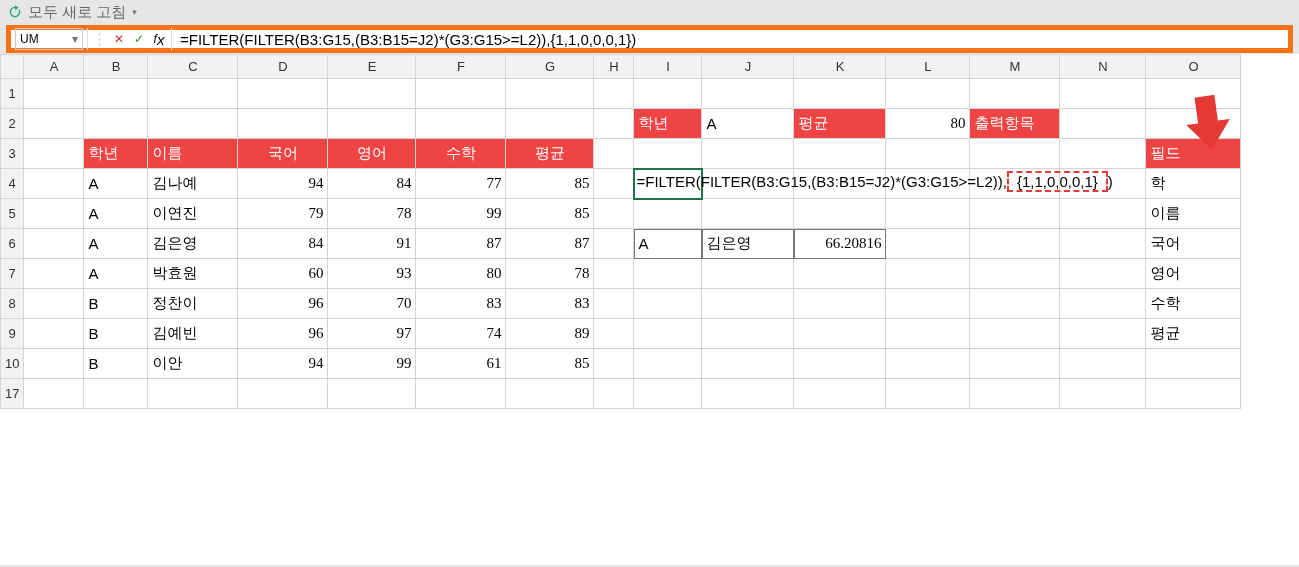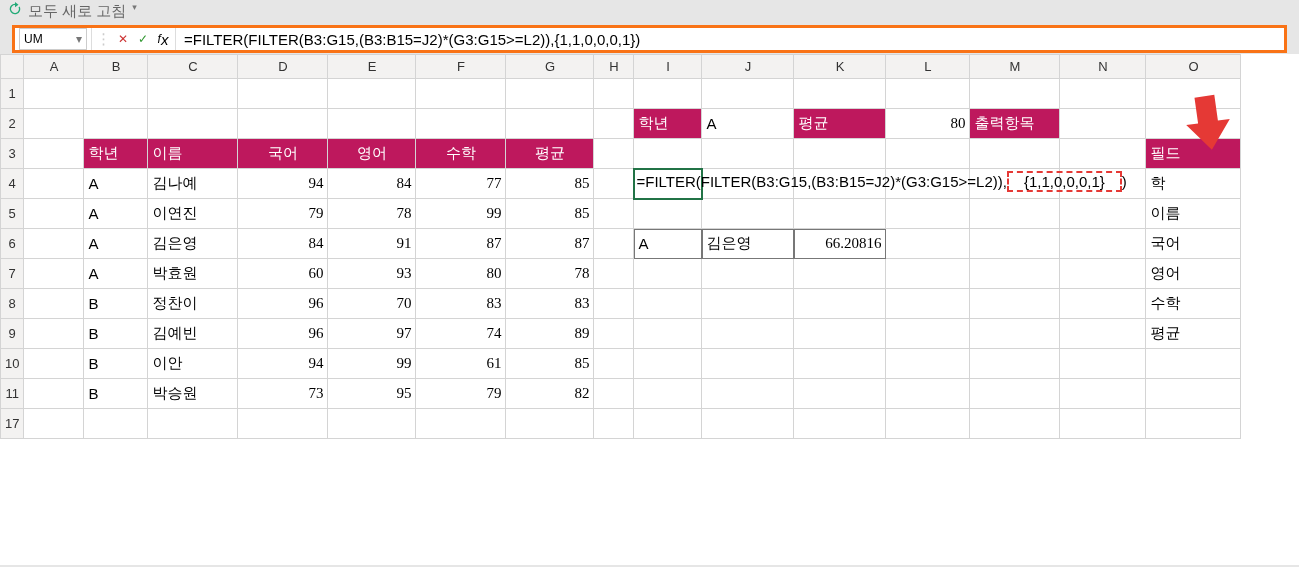--- a/index.html
+++ b/index.html
@@ -1,38 +1,38 @@
 <!DOCTYPE html>
 <html><head>
 <meta charset="utf-8">
 <style>
 * { margin:0; padding:0; box-sizing:border-box; font-family:"Segoe UI","Malgun Gothic",sans-serif; font-size:15px; }
 body { background:#e6e6e6; width:1299px; height:567px; overflow:hidden; position:relative; }
-.ribbon-hint { display:flex; align-items:flex-start; gap:6px; height:24px; padding:2px 8px; color:#666; font-size:11px; }
+.ribbon-hint { display:flex; align-items:center; gap:6px; height:24px; padding:2px 8px; color:#666; font-size:11px; }
 .ribbon-hint .ic { width:14px; height:14px; display:inline-block; }
-.formula-row { display:flex; align-items:center; height:28px; background:#fff; border:3px solid #f97316; margin:1px 12px; }
+.formula-row { display:flex; align-items:center; height:28px; background:#fff; border:5px solid #f97316; margin:1px 6px; }
 .namebox { width:68px; height:22px; margin:0 4px; border:1px solid #ccc; text-align:left; padding:0 4px; display:flex; align-items:center; justify-content:space-between; }
 .namebox span { font-size:12px; }
 .chev { font-size:9px; color:#777; }
 .fx-controls { display:flex; align-items:center; gap:4px; padding:0 4px; border-left:1px solid #ddd; border-right:1px solid #ddd; height:22px; }
 .fx-btn { width:16px; height:16px; display:flex; align-items:center; justify-content:center; font-size:12px; }
 .fx-label { font-style:italic; font-size:12px; }
 .formula-text { flex:1; padding:0 8px; font-size:13px; height:22px; display:flex; align-items:center; }
 .sheet { position:relative; background:#fff; width:100%; height:calc(100% - 56px); overflow:hidden; }
 table.grid { border-collapse:collapse; table-layout:fixed; position:absolute; top:0; left:0; }
 table.grid th, table.grid td { border:1px solid #d4d4d4; height:30px; padding:0 4px; overflow:visible; white-space:nowrap; font-weight:400; }
 table.grid th { background:#f3f2f1; color:#333; font-size:13px; text-align:center; position:sticky; }
 table.grid thead th { height:24px; }
 .rowhead { width:22px; background:#f3f2f1; color:#333; text-align:center; font-size:13px; }
-.dark-head { background:#be185d; color:#fff; text-align:left; padding-left:10px; }
+.dark-head { background:#ef4444; color:#fff; text-align:left; padding-left:10px; }
 .dark-head.center { text-align:center; }
 .num { text-align:right; padding-right:8px;font-family:Liberation Serif, serif; }
 .txt { text-align:left; padding-left:6px; }
 .formula-display { position:absolute; font-size:16px; color:#000; white-space:nowrap; z-index:5; }
-.dashbox { border:2px dashed #e53935; padding:0 15px; color:#000; }
+.dashbox { border:2px dashed #e53935; padding:0 8px; color:#000; }
 .arrow { position:absolute; z-index:10; }
 .col-A{width:60px}.col-B{width:64px}.col-C{width:90px}.col-D{width:90px}.col-E{width:88px}.col-F{width:90px}.col-G{width:88px}.col-H{width:40px}.col-I{width:68px}.col-J{width:92px}.col-K{width:92px}.col-L{width:84px}.col-M{width:90px}.col-N{width:86px}.col-O{width:95px}
 .edit-cell { outline:2px solid #217346; outline-offset:-1px; }
 </style>
 </head>
 <body>
 
 <div class="ribbon-hint">
   <span class="ic">
     <svg viewBox="0 0 16 16" width="14" height="14">
@@ -276,38 +276,20 @@
           <td></td>
           <td></td>
           <td></td>
           <td></td>
           <td></td>
           <td></td>
           <td></td>
           <td></td>
         </tr>
         <tr>
-          <th class="rowhead">11</th>
-          <td></td>
-          <td class="txt">B</td>
-          <td class="txt">박승원</td>
-          <td class="num">73</td>
-          <td class="num">95</td>
-          <td class="num">79</td>
-          <td class="num">82</td>
-          <td></td>
-          <td></td>
-          <td></td>
-          <td></td>
-          <td></td>
-          <td></td>
-          <td></td>
-          <td></td>
-        </tr>
-        <tr>
           <th class="rowhead">17</th>
           <td></td>
           <td></td>
           <td></td>
           <td></td>
           <td></td>
           <td></td>
           <td></td>
           <td></td>
           <td></td>

